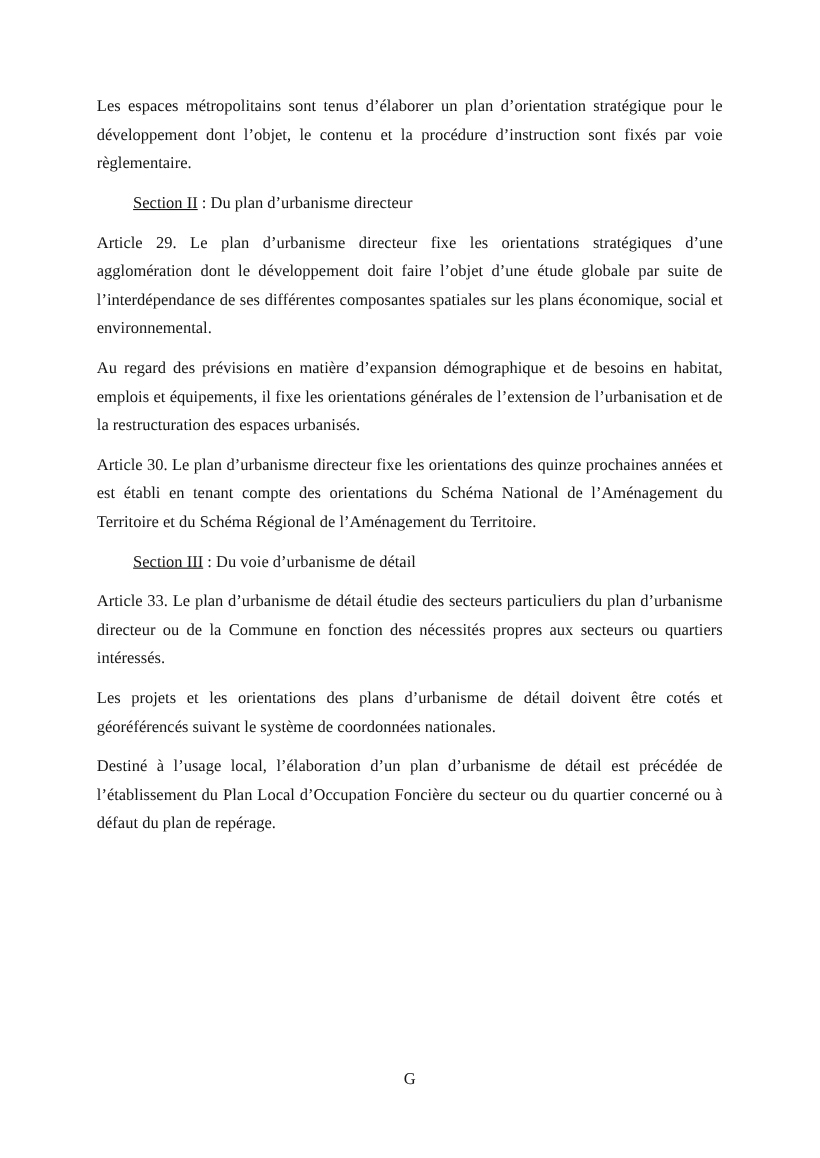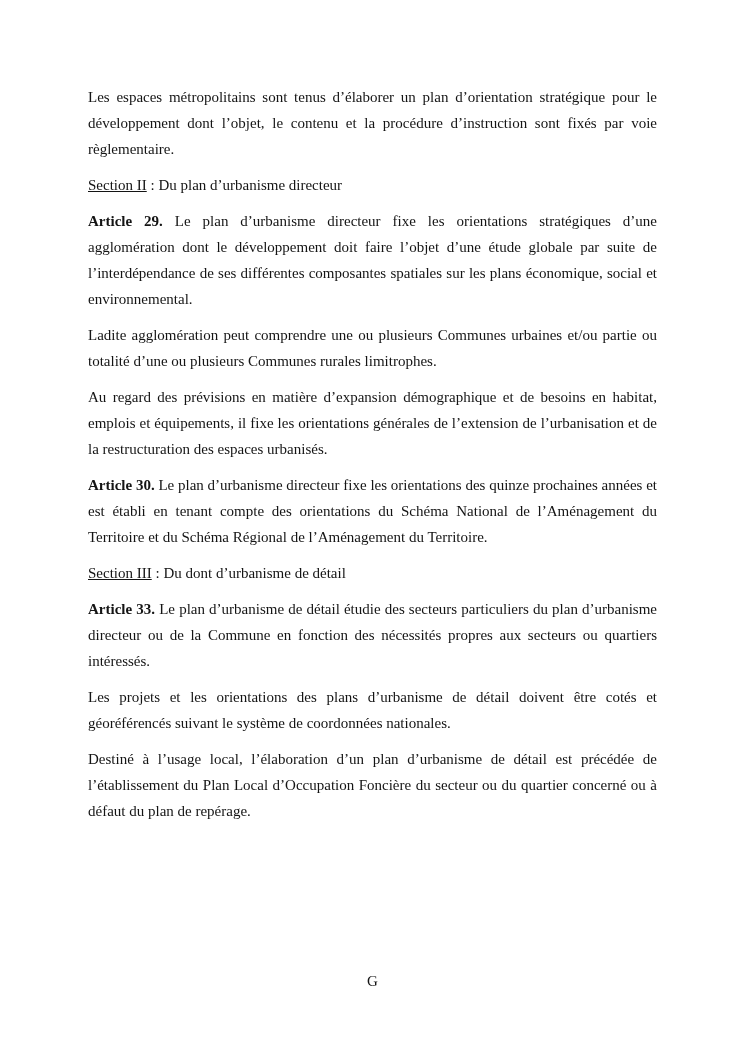--- a/index.html
+++ b/index.html
@@ -22,23 +22,24 @@
     font-size: 15px;
     line-height: 26px;
     text-align: justify;
     margin-bottom: 10px;
   }
   .section {
     font-size: 15px;
     line-height: 26px;
     text-align: left;
     margin-bottom: 10px;
+    margin-left: 33px;
   }
   .u { text-decoration: underline; }
-  .lead { font-weight: bold; margin-top: 32px; }
+  .lead { font-weight: normal; margin-top: 32px; }
   .footer {
     position: absolute;
     top: 968px;
     left: 0;
     width: 745px;
     text-align: center;
     font-size: 15px;
     line-height: 26px;
   }
 </style>
@@ -46,28 +47,27 @@
 <body>
 
 <div class="page">
 
   <p class="para">Les espaces métropolitains sont tenus d’élaborer un plan d’orientation stratégique pour le développement dont l’objet, le contenu et la procédure d’instruction sont fixés par voie règlementaire.</p>
 
   <p class="section"><span class="u">Section II</span> <span>: Du plan d’urbanisme directeur</span></p>
 
   <p class="para"><b class="lead">Article 29.</b> <span>Le plan d’urbanisme directeur fixe les orientations stratégiques d’une agglomération dont le développement doit faire l’objet d’une étude globale par suite de l’interdépendance de ses différentes composantes spatiales sur les plans économique, social et environnemental.</span></p>
 
-  <p class="para">Ladite agglomération peut comprendre une ou plusieurs Communes urbaines et/ou partie ou totalité d’une ou plusieurs Communes rurales limitrophes.</p>
 
 
   <p class="para">Au regard des prévisions en matière d’expansion démographique et de besoins en habitat, emplois et équipements, il fixe les orientations générales de l’extension de l’urbanisation et de la restructuration des espaces urbanisés.</p>
 
   <p class="para"><b class="lead">Article 30.</b> <span>Le plan d’urbanisme directeur fixe les orientations des quinze prochaines années et est établi en tenant compte des orientations du Schéma National de l’Aménagement du Territoire et du Schéma Régional de l’Aménagement du Territoire.</span></p>
 
-  <p class="section"><span class="u">Section III</span> <span>: Du dont d’urbanisme de détail</span></p>
+  <p class="section"><span class="u">Section III</span> <span>: Du voie d’urbanisme de détail</span></p>
 
   <p class="para"><b class="lead">Article 33.</b> <span>Le plan d’urbanisme de détail étudie des secteurs particuliers du plan d’urbanisme directeur ou de la Commune en fonction des nécessités propres aux secteurs ou quartiers intéressés.</span></p>
 
   <p class="para">Les projets et les orientations des plans d’urbanisme de détail doivent être cotés et géoréférencés suivant le système de coordonnées nationales.</p>
 
   <p class="para">Destiné à l’usage local, l’élaboration d’un plan d’urbanisme de détail est précédée de l’établissement du Plan Local d’Occupation Foncière du secteur ou du quartier concerné ou à défaut du plan de repérage.</p>
 
   <div class="footer">G</div>
 
 </div>

